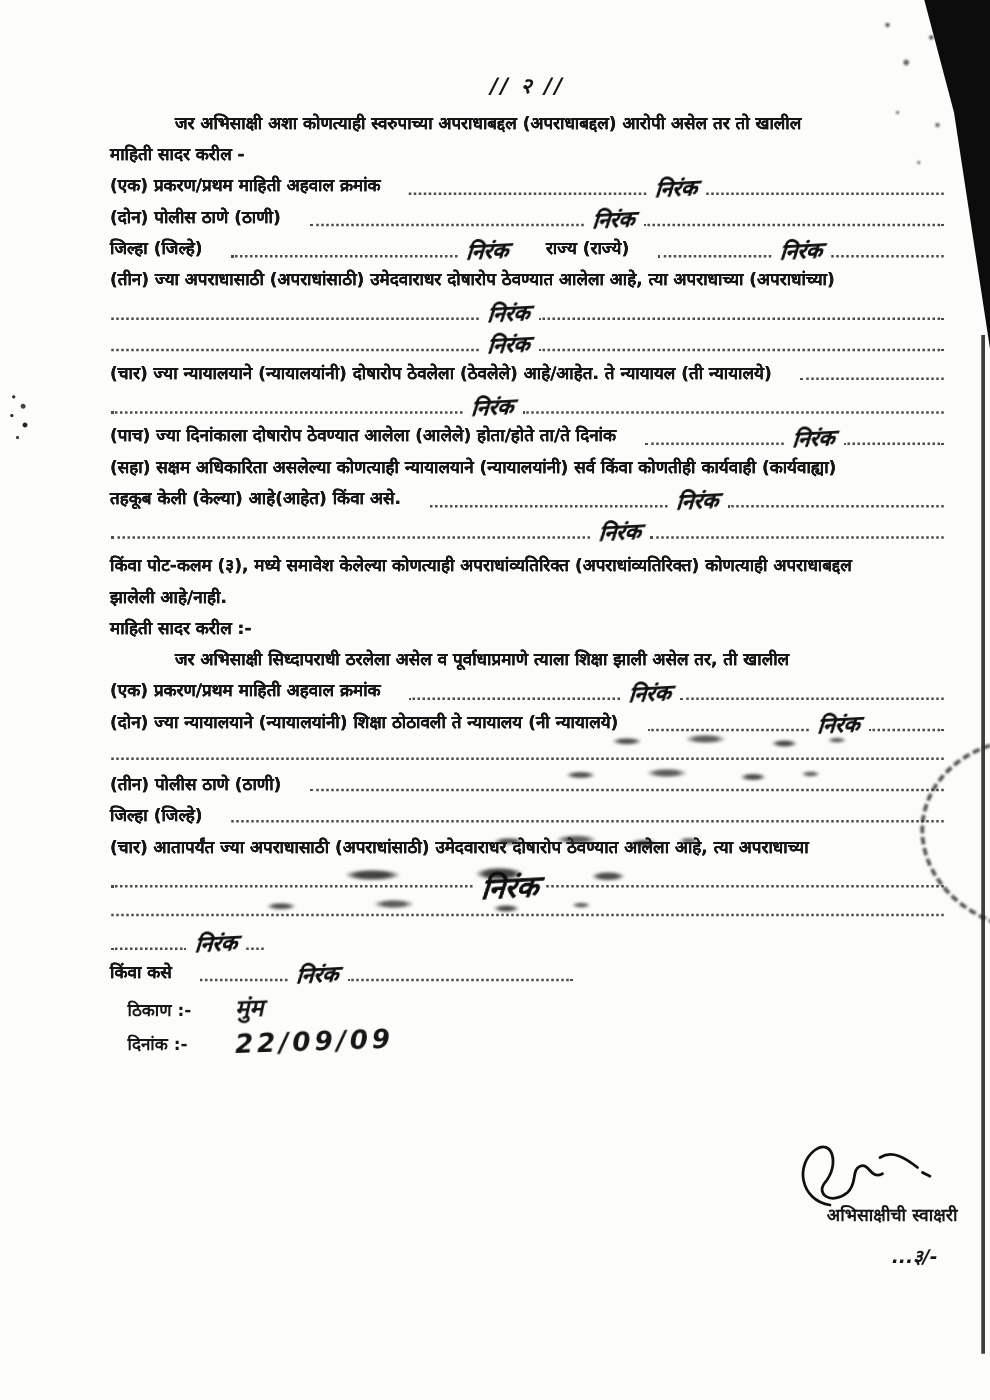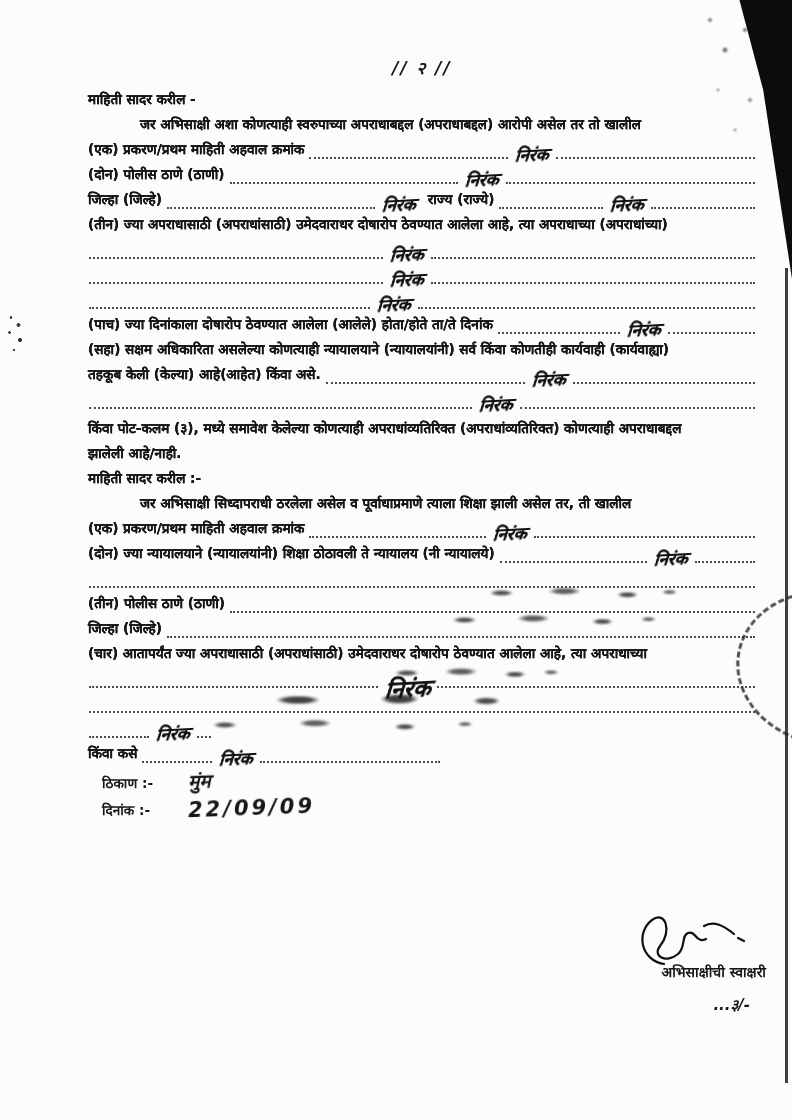--- a/index.html
+++ b/index.html
@@ -27,21 +27,21 @@
     margin-bottom:8px;
   }
   .ln{
     min-height:25px;
     line-height:25px;
     white-space:nowrap;
     overflow:visible;
     text-shadow:0 0 .4px #000;
   }
   .indent{padding-left:52px;}
-  .form{display:flex;align-items:flex-end;}
+  .form{display:flex;align-items:flex-start;gap:18px;}
   .lbl{flex:0 0 auto;padding-right:4px;}
   .fill{flex:1 1 auto;display:flex;align-items:flex-end;min-width:20px;}
   .dots{flex:1 1 auto;border-bottom:2.4px dotted #3a3a3a;height:15px;margin:0 1px 3px;opacity:.9;}
   .dots.short{flex:0 0 60px;}
   .hw{
     font-style:italic;
     white-space:nowrap;
     font-size:17px;
     transform:rotate(-3deg) skewX(-8deg);
     margin:0 6px -3px;
@@ -111,22 +111,22 @@
 </style>
 </head>
 <body>
 
 <div class="page">
 
   <div class="body">
 
     <div class="pageno">// २ //</div>
 
+    <div class="ln indent">जर अभिसाक्षी अशा कोणत्याही स्वरुपाच्या अपराधाबद्दल (अपराधाबद्दल) आरोपी असेल तर तो खालील</div>
     <div class="ln">माहिती सादर करील -</div>
-    <div class="ln indent">जर अभिसाक्षी अशा कोणत्याही स्वरुपाच्या अपराधाबद्दल (अपराधाबद्दल) आरोपी असेल तर तो खालील</div>
 
     <div class="ln form">
       <span class="lbl">(एक) प्रकरण/प्रथम माहिती अहवाल क्रमांक</span>
       <span class="fill">
           <i class="dots"></i>
           <b class="hw">निरंक</b>
           <i class="dots"></i>
         </span>
     </div>
 
@@ -162,20 +162,26 @@
         </span>
     </div>
     <div class="ln form">
       <span class="fill">
           <i class="dots" style="flex:2"></i>
           <b class="hw">निरंक</b>
           <i class="dots" style="flex:2.2"></i>
         </span>
     </div>
 
+    <div class="ln form">
+      <span class="lbl">(चार) ज्या न्यायालयाने (न्यायालयांनी) दोषारोप ठेवलेला (ठेवलेले) आहे/आहेत. ते न्यायायल (ती न्यायालये)</span>
+      <span class="fill">
+          <i class="dots"></i>
+        </span>
+    </div>
     <div class="ln form">
       <span class="fill">
           <i class="dots" style="flex:2"></i>
           <b class="hw">निरंक</b>
           <i class="dots" style="flex:2.4"></i>
         </span>
     </div>
 
     <div class="ln form">
       <span class="lbl">(पाच) ज्या दिनांकाला दोषारोप ठेवण्यात आलेला (आलेले) होता/होते ता/ते दिनांक</span>

